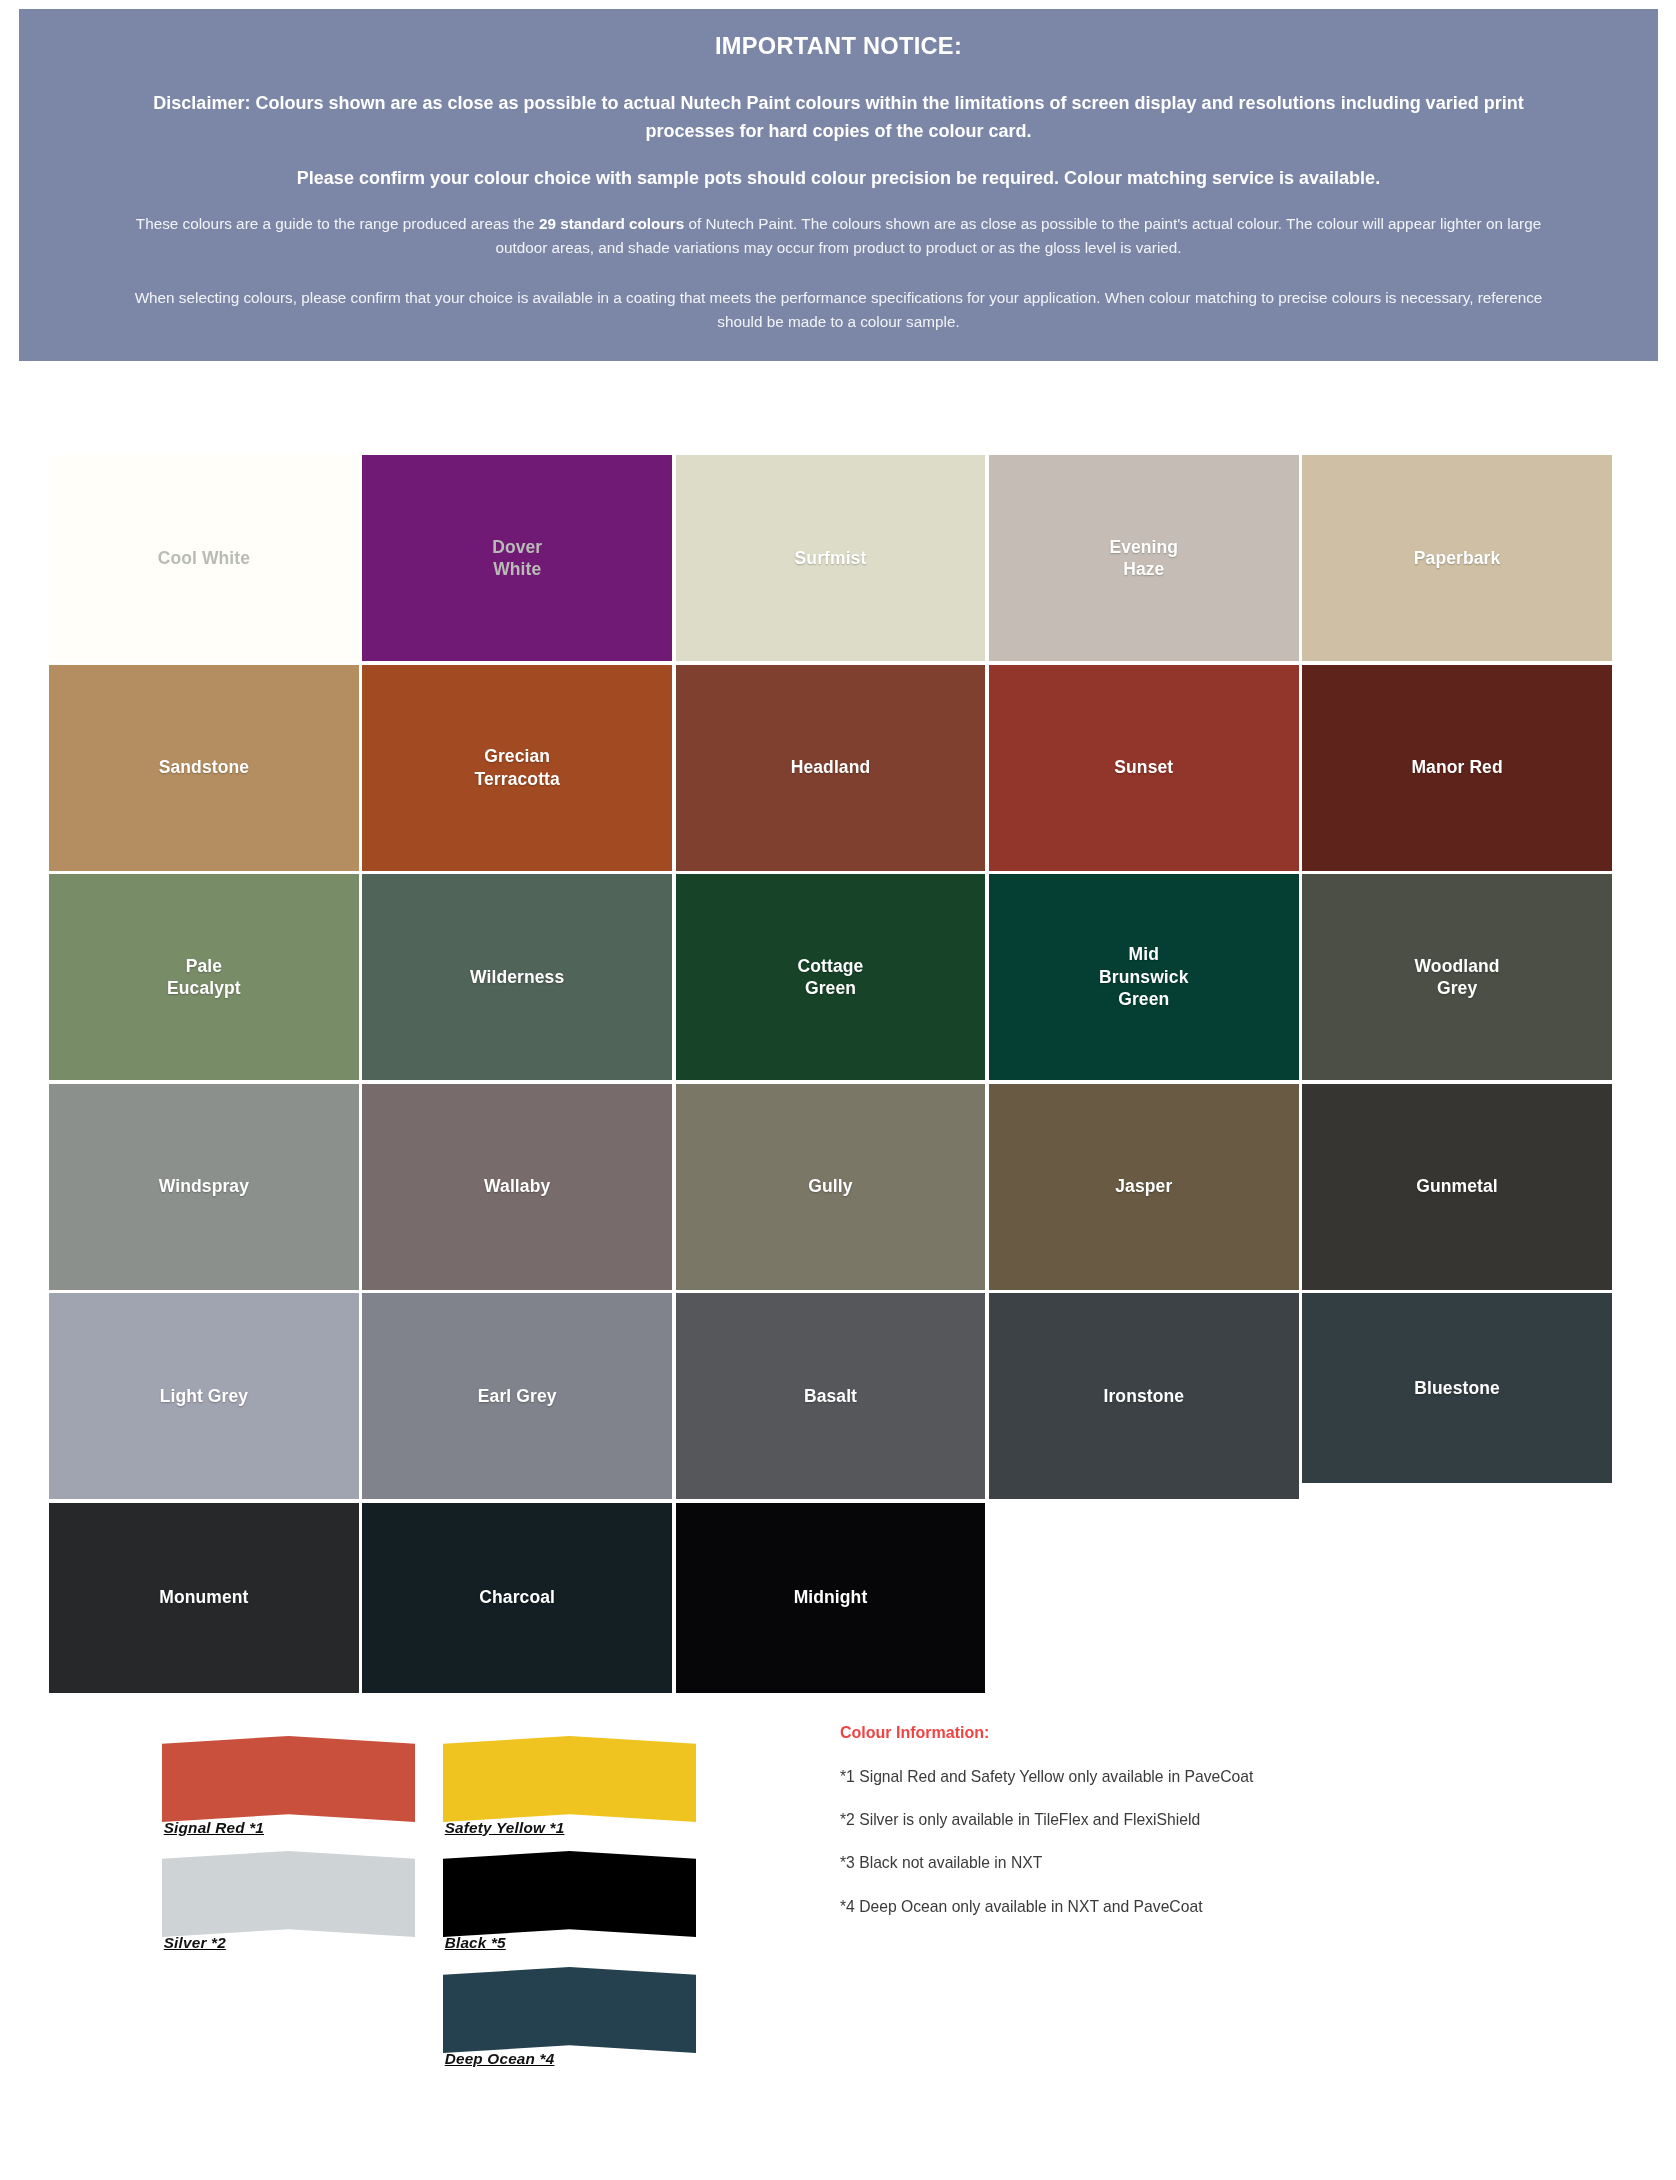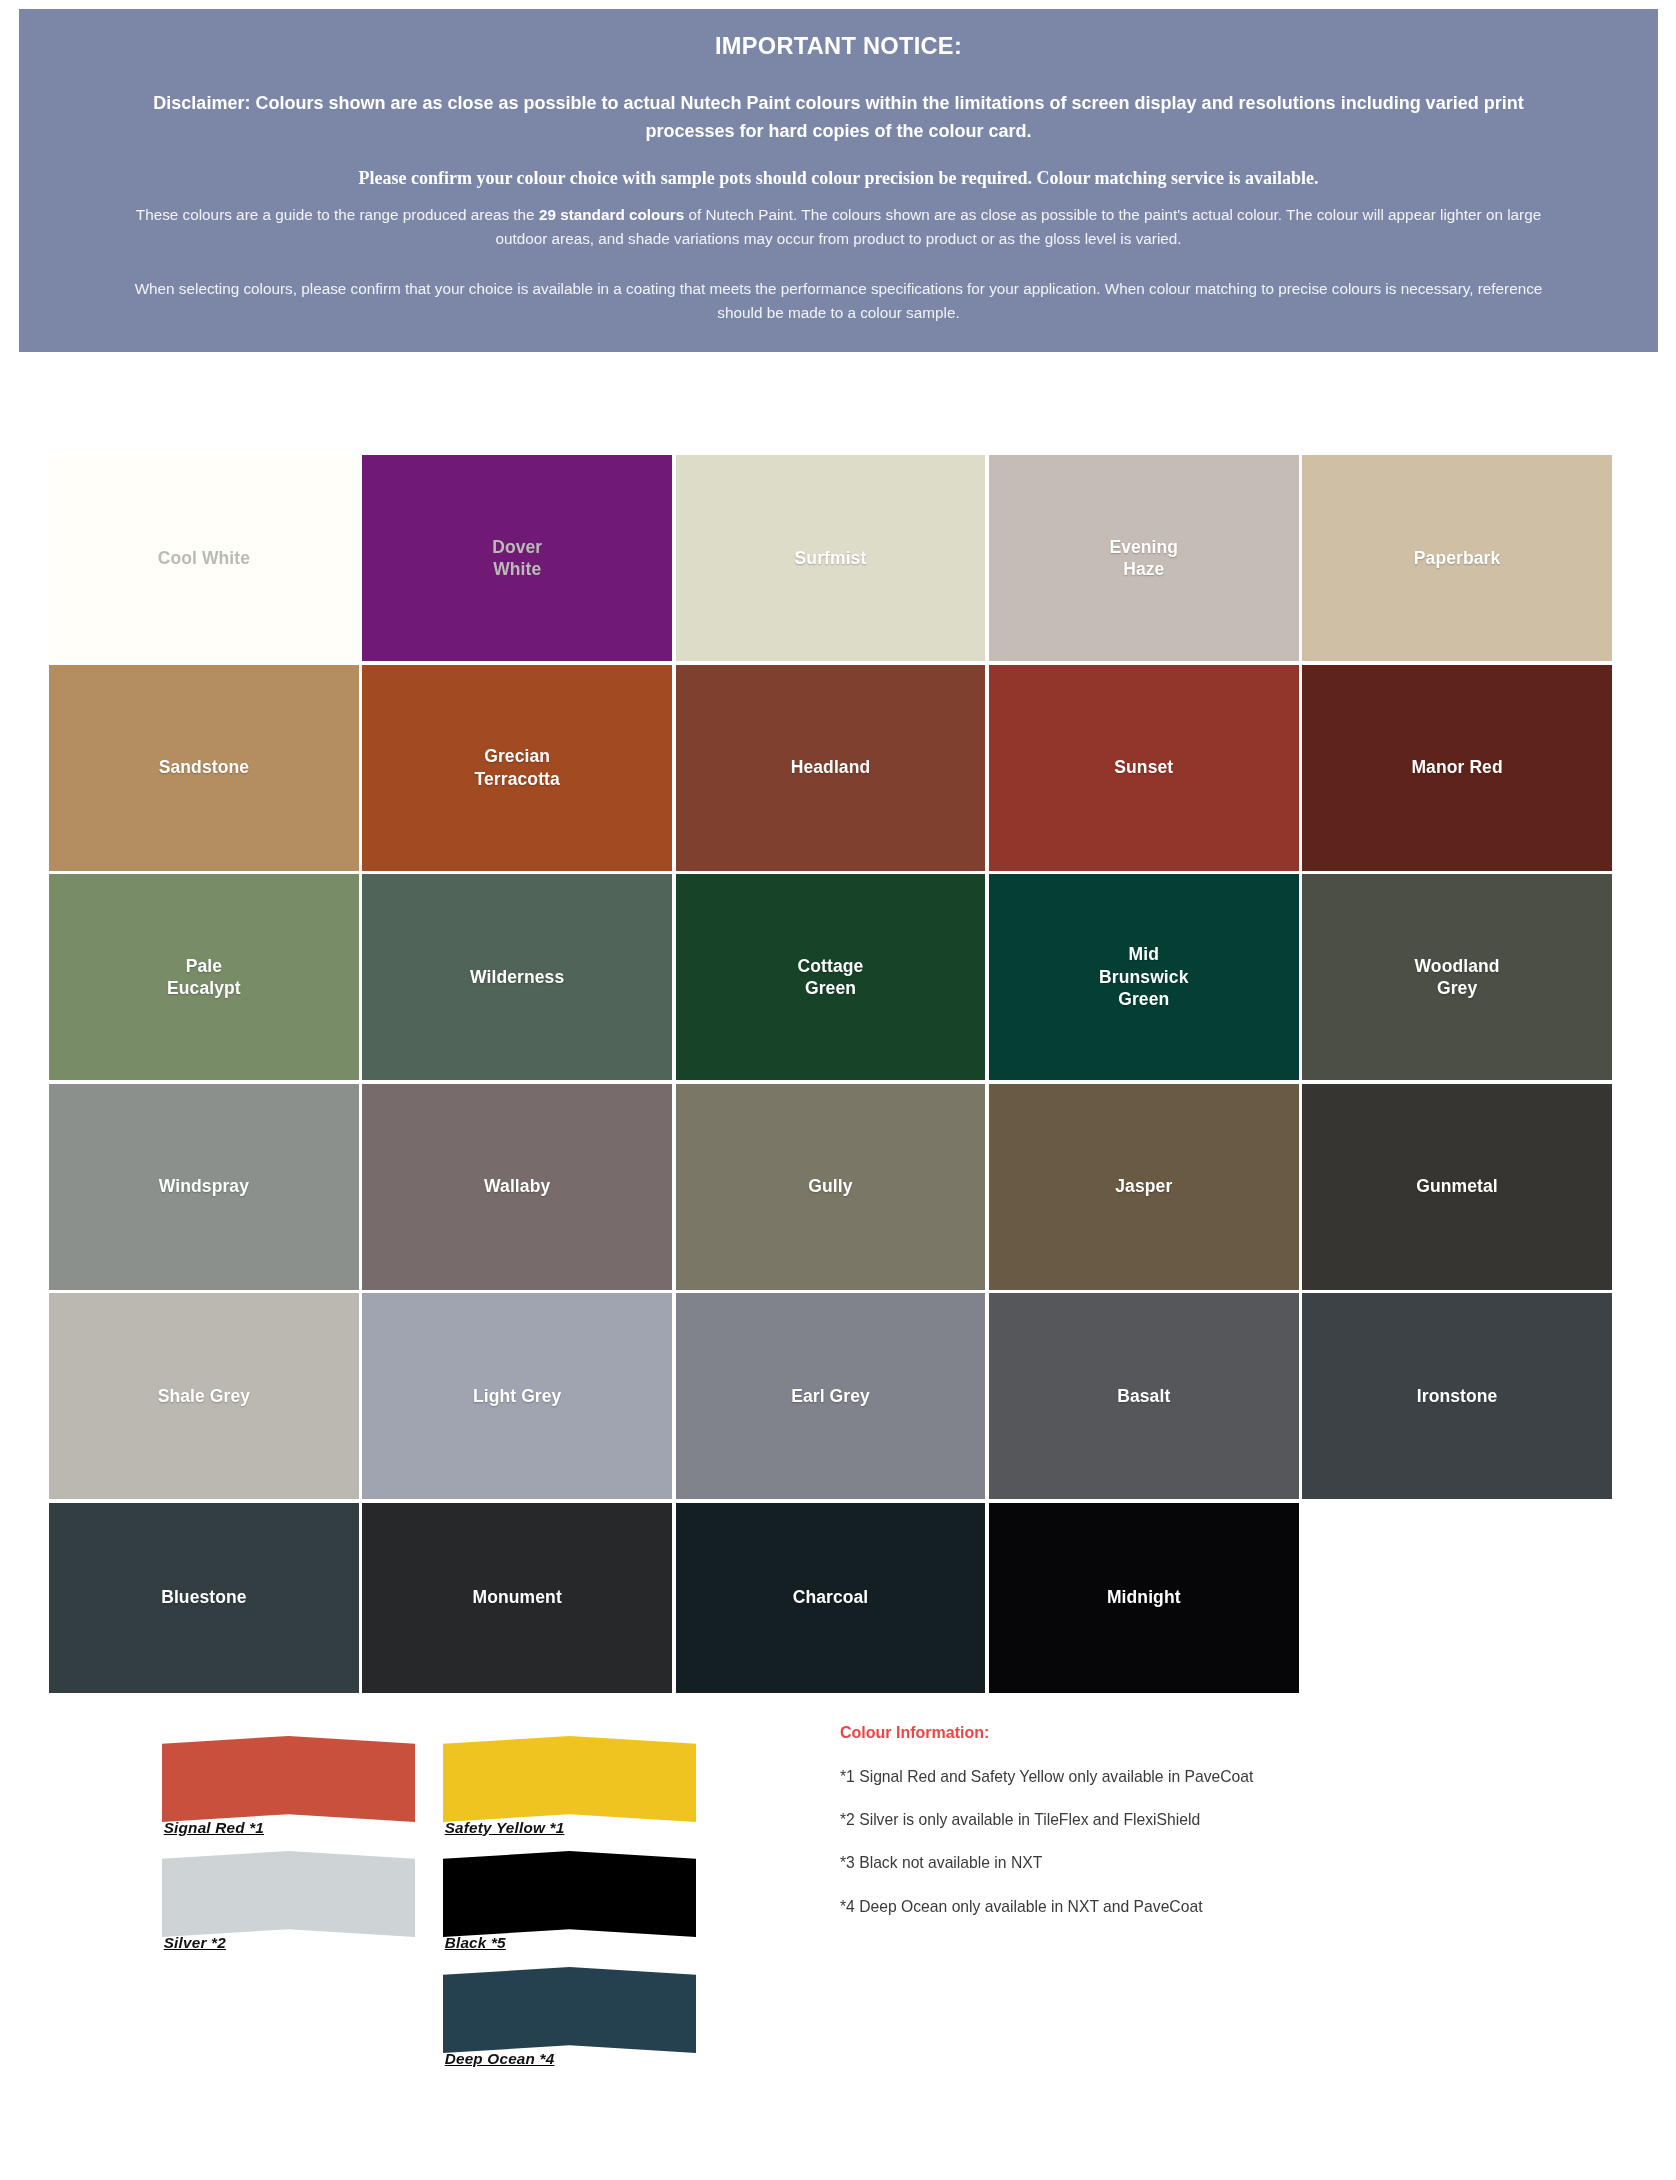--- a/index.html
+++ b/index.html
@@ -36,21 +36,21 @@
     letter-spacing: 0.3px;
     margin-bottom: 30px;
     line-height: 1.2;
   }
   .notice-bold {
     font-size: 18px;
     font-weight: bold;
     line-height: 1.55;
     margin-bottom: 19px;
   }
-  .notice-bold.second { margin-bottom: 10px; font-family: Liberation Serif, serif; }
+  .notice-bold.second { margin-bottom: 19px; }
   .notice-reg {
     font-size: 15.3px;
     font-weight: 400;
     line-height: 1.62;
     margin-bottom: 24.5px;
     color: #f2f4f8;
   }
   .notice-reg:last-child { margin-bottom: 0; }
   .notice-reg b { font-weight: bold; color: #ffffff; }
 
@@ -220,23 +220,20 @@
       </div>
       <div class="swatch dark" style="background: rgb(123, 119, 103);">
         <div class="swatch-label">Gully</div>
       </div>
       <div class="swatch dark" style="background: rgb(104, 90, 67);">
         <div class="swatch-label">Jasper</div>
       </div>
       <div class="swatch dark" style="background: rgb(55, 53, 50);">
         <div class="swatch-label">Gunmetal</div>
       </div>
-      <div class="swatch dark" style="background: rgb(186, 184, 176);">
-        <div class="swatch-label">Shale Grey</div>
-      </div>
       <div class="swatch dark" style="background: rgb(160, 163, 176);">
         <div class="swatch-label">Light Grey</div>
       </div>
       <div class="swatch dark" style="background: rgb(128, 130, 140);">
         <div class="swatch-label">Earl Grey</div>
       </div>
       <div class="swatch dark" style="background: rgb(86, 87, 90);">
         <div class="swatch-label">Basalt</div>
       </div>
       <div class="swatch dark" style="background: rgb(60, 66, 70);">

